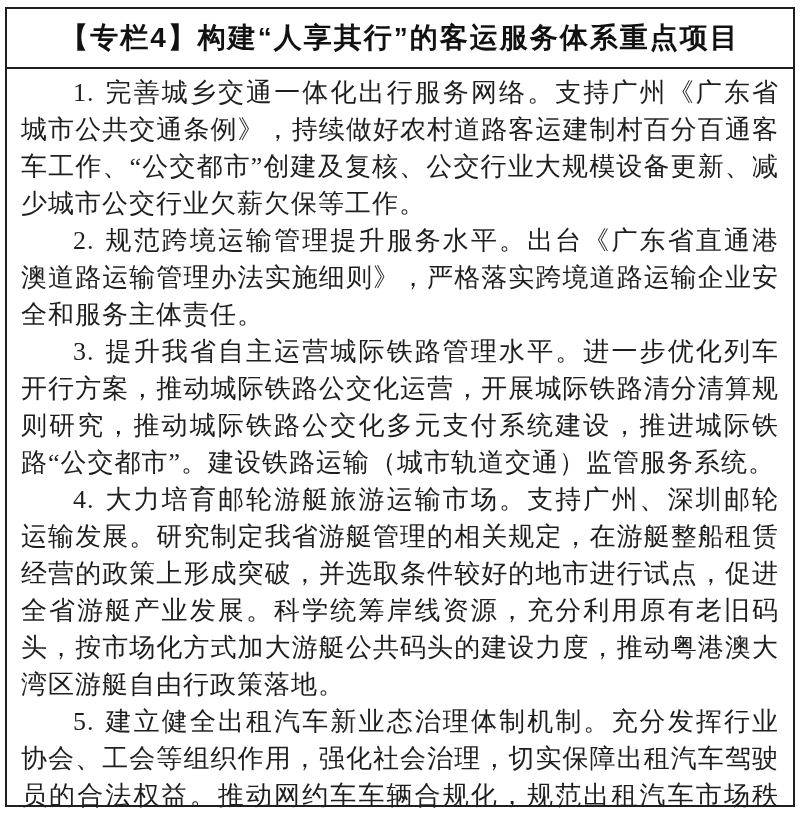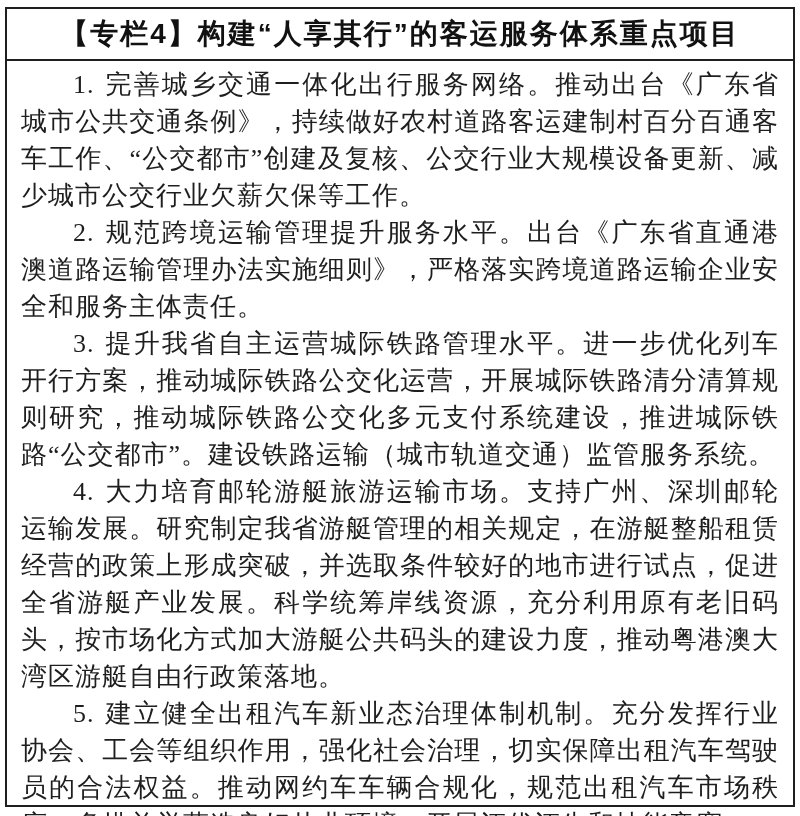--- a/index.html
+++ b/index.html
@@ -20,21 +20,21 @@
   .column-box {
     position: absolute;
     left: 5px;
     top: 7px;
     width: 790px;
     height: 800px;
     border: 2px solid var(--border);
     background: var(--background);
   }
   .column-title {
-    height: 52px;
+    height: 60px;
     border-bottom: 2px solid var(--border);
     display: flex;
     align-items: center;
     justify-content: center;
     font-family: "Liberation Sans", "DejaVu Sans", sans-serif;
     font-weight: bold;
     font-size: 28px;
     letter-spacing: 2px;
     color: var(--title-text);
     white-space: nowrap;
@@ -56,19 +56,19 @@
   .column-body p.item .num {
     margin-right: 10px;
   }
 </style>
 </head>
 <body>
 
 <div class="column-box">
   <div class="column-title">【专栏4】构建“人享其行”的客运服务体系重点项目</div>
   <div class="column-body">
-    <p class="item"><span class="num">1.</span><span>完善城乡交通一体化出行服务网络。推动出台《广东省城市公共交通条例》，持续做好农村道路客运建制村百分百通客车工作、“公交都市”创建及复核、公交行业大规模设备更新、减少城市公交行业欠薪欠保等工作。</span></p>
+    <p class="item"><span class="num">1.</span><span>完善城乡交通一体化出行服务网络。支持广州《广东省城市公共交通条例》，持续做好农村道路客运建制村百分百通客车工作、“公交都市”创建及复核、公交行业大规模设备更新、减少城市公交行业欠薪欠保等工作。</span></p>
     <p class="item"><span class="num">2.</span><span>规范跨境运输管理提升服务水平。出台《广东省直通港澳道路运输管理办法实施细则》，严格落实跨境道路运输企业安全和服务主体责任。</span></p>
     <p class="item"><span class="num">3.</span><span>提升我省自主运营城际铁路管理水平。进一步优化列车开行方案，推动城际铁路公交化运营，开展城际铁路清分清算规则研究，推动城际铁路公交化多元支付系统建设，推进城际铁路“公交都市”。建设铁路运输（城市轨道交通）监管服务系统。</span></p>
     <p class="item"><span class="num">4.</span><span>大力培育邮轮游艇旅游运输市场。支持广州、深圳邮轮运输发展。研究制定我省游艇管理的相关规定，在游艇整船租赁经营的政策上形成突破，并选取条件较好的地市进行试点，促进全省游艇产业发展。科学统筹岸线资源，充分利用原有老旧码头，按市场化方式加大游艇公共码头的建设力度，推动粤港澳大湾区游艇自由行政策落地。</span></p>
     <p class="item"><span class="num">5.</span><span>建立健全出租汽车新业态治理体制机制。充分发挥行业协会、工会等组织作用，强化社会治理，切实保障出租汽车驾驶员的合法权益。推动网约车车辆合规化，规范出租汽车市场秩序，多措并举营造良好从业环境，开展评优评先和技能竞赛。</span></p>
   </div>
 </div>
 
 </body></html>

